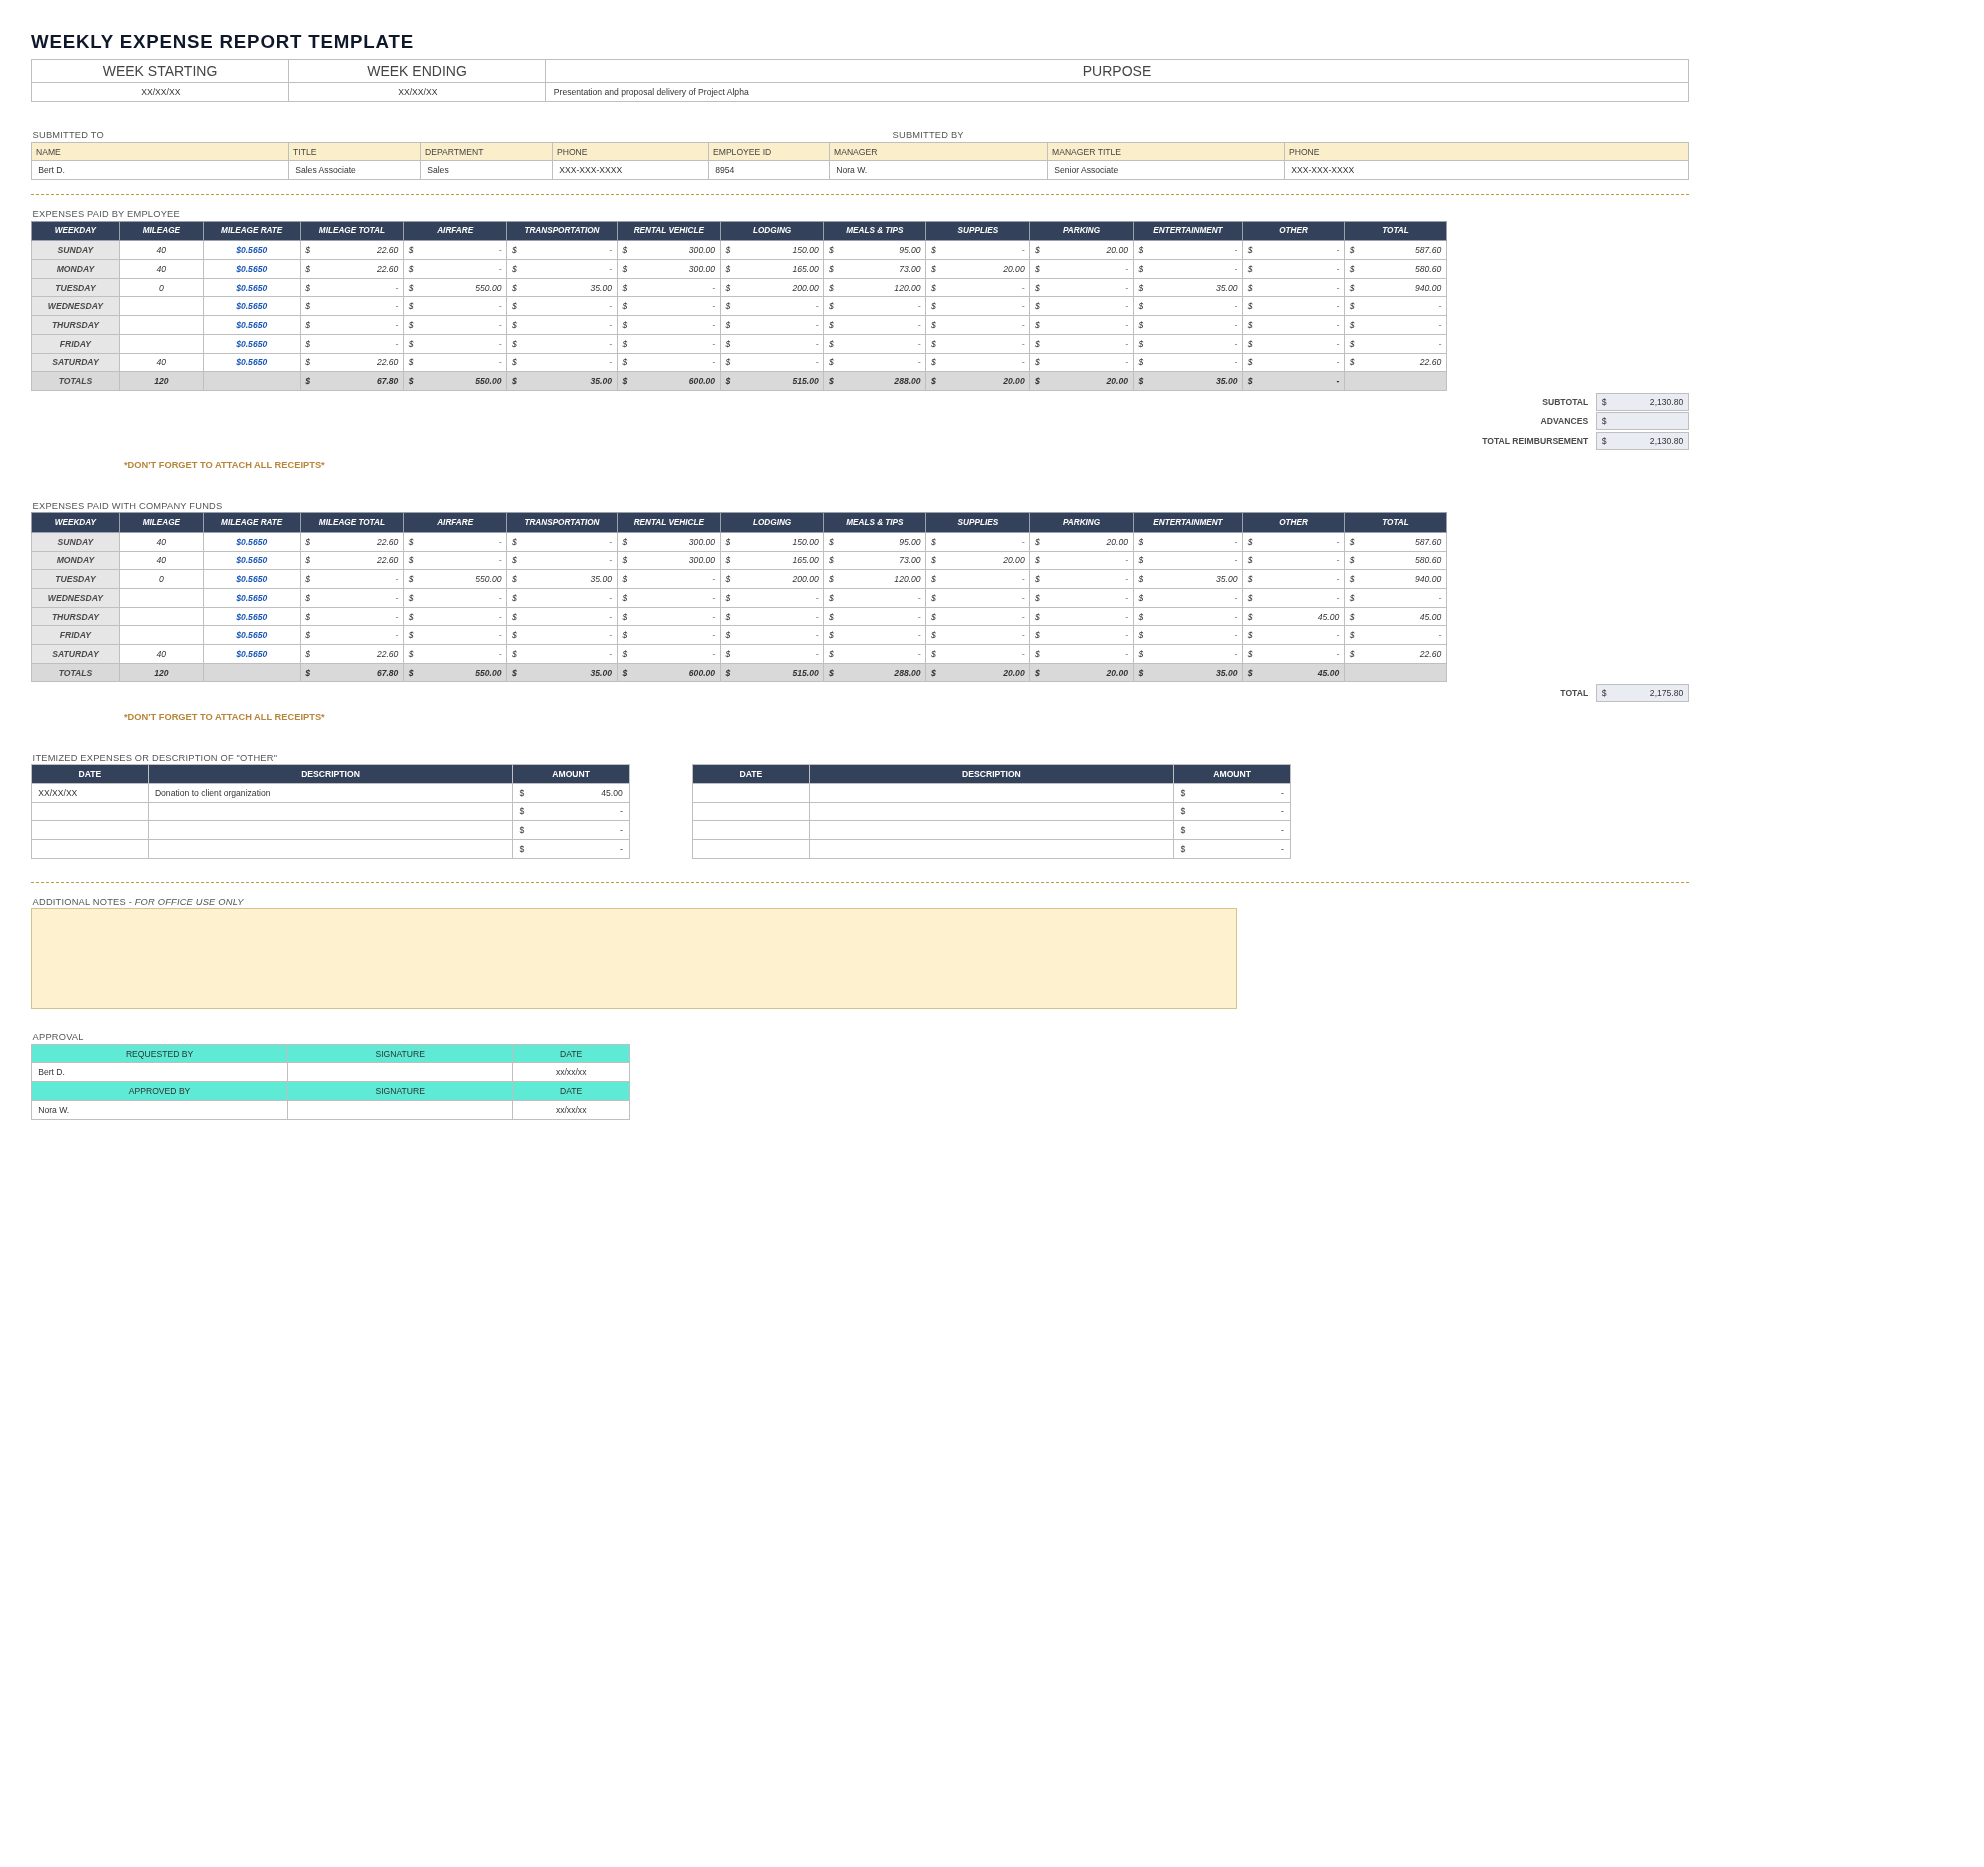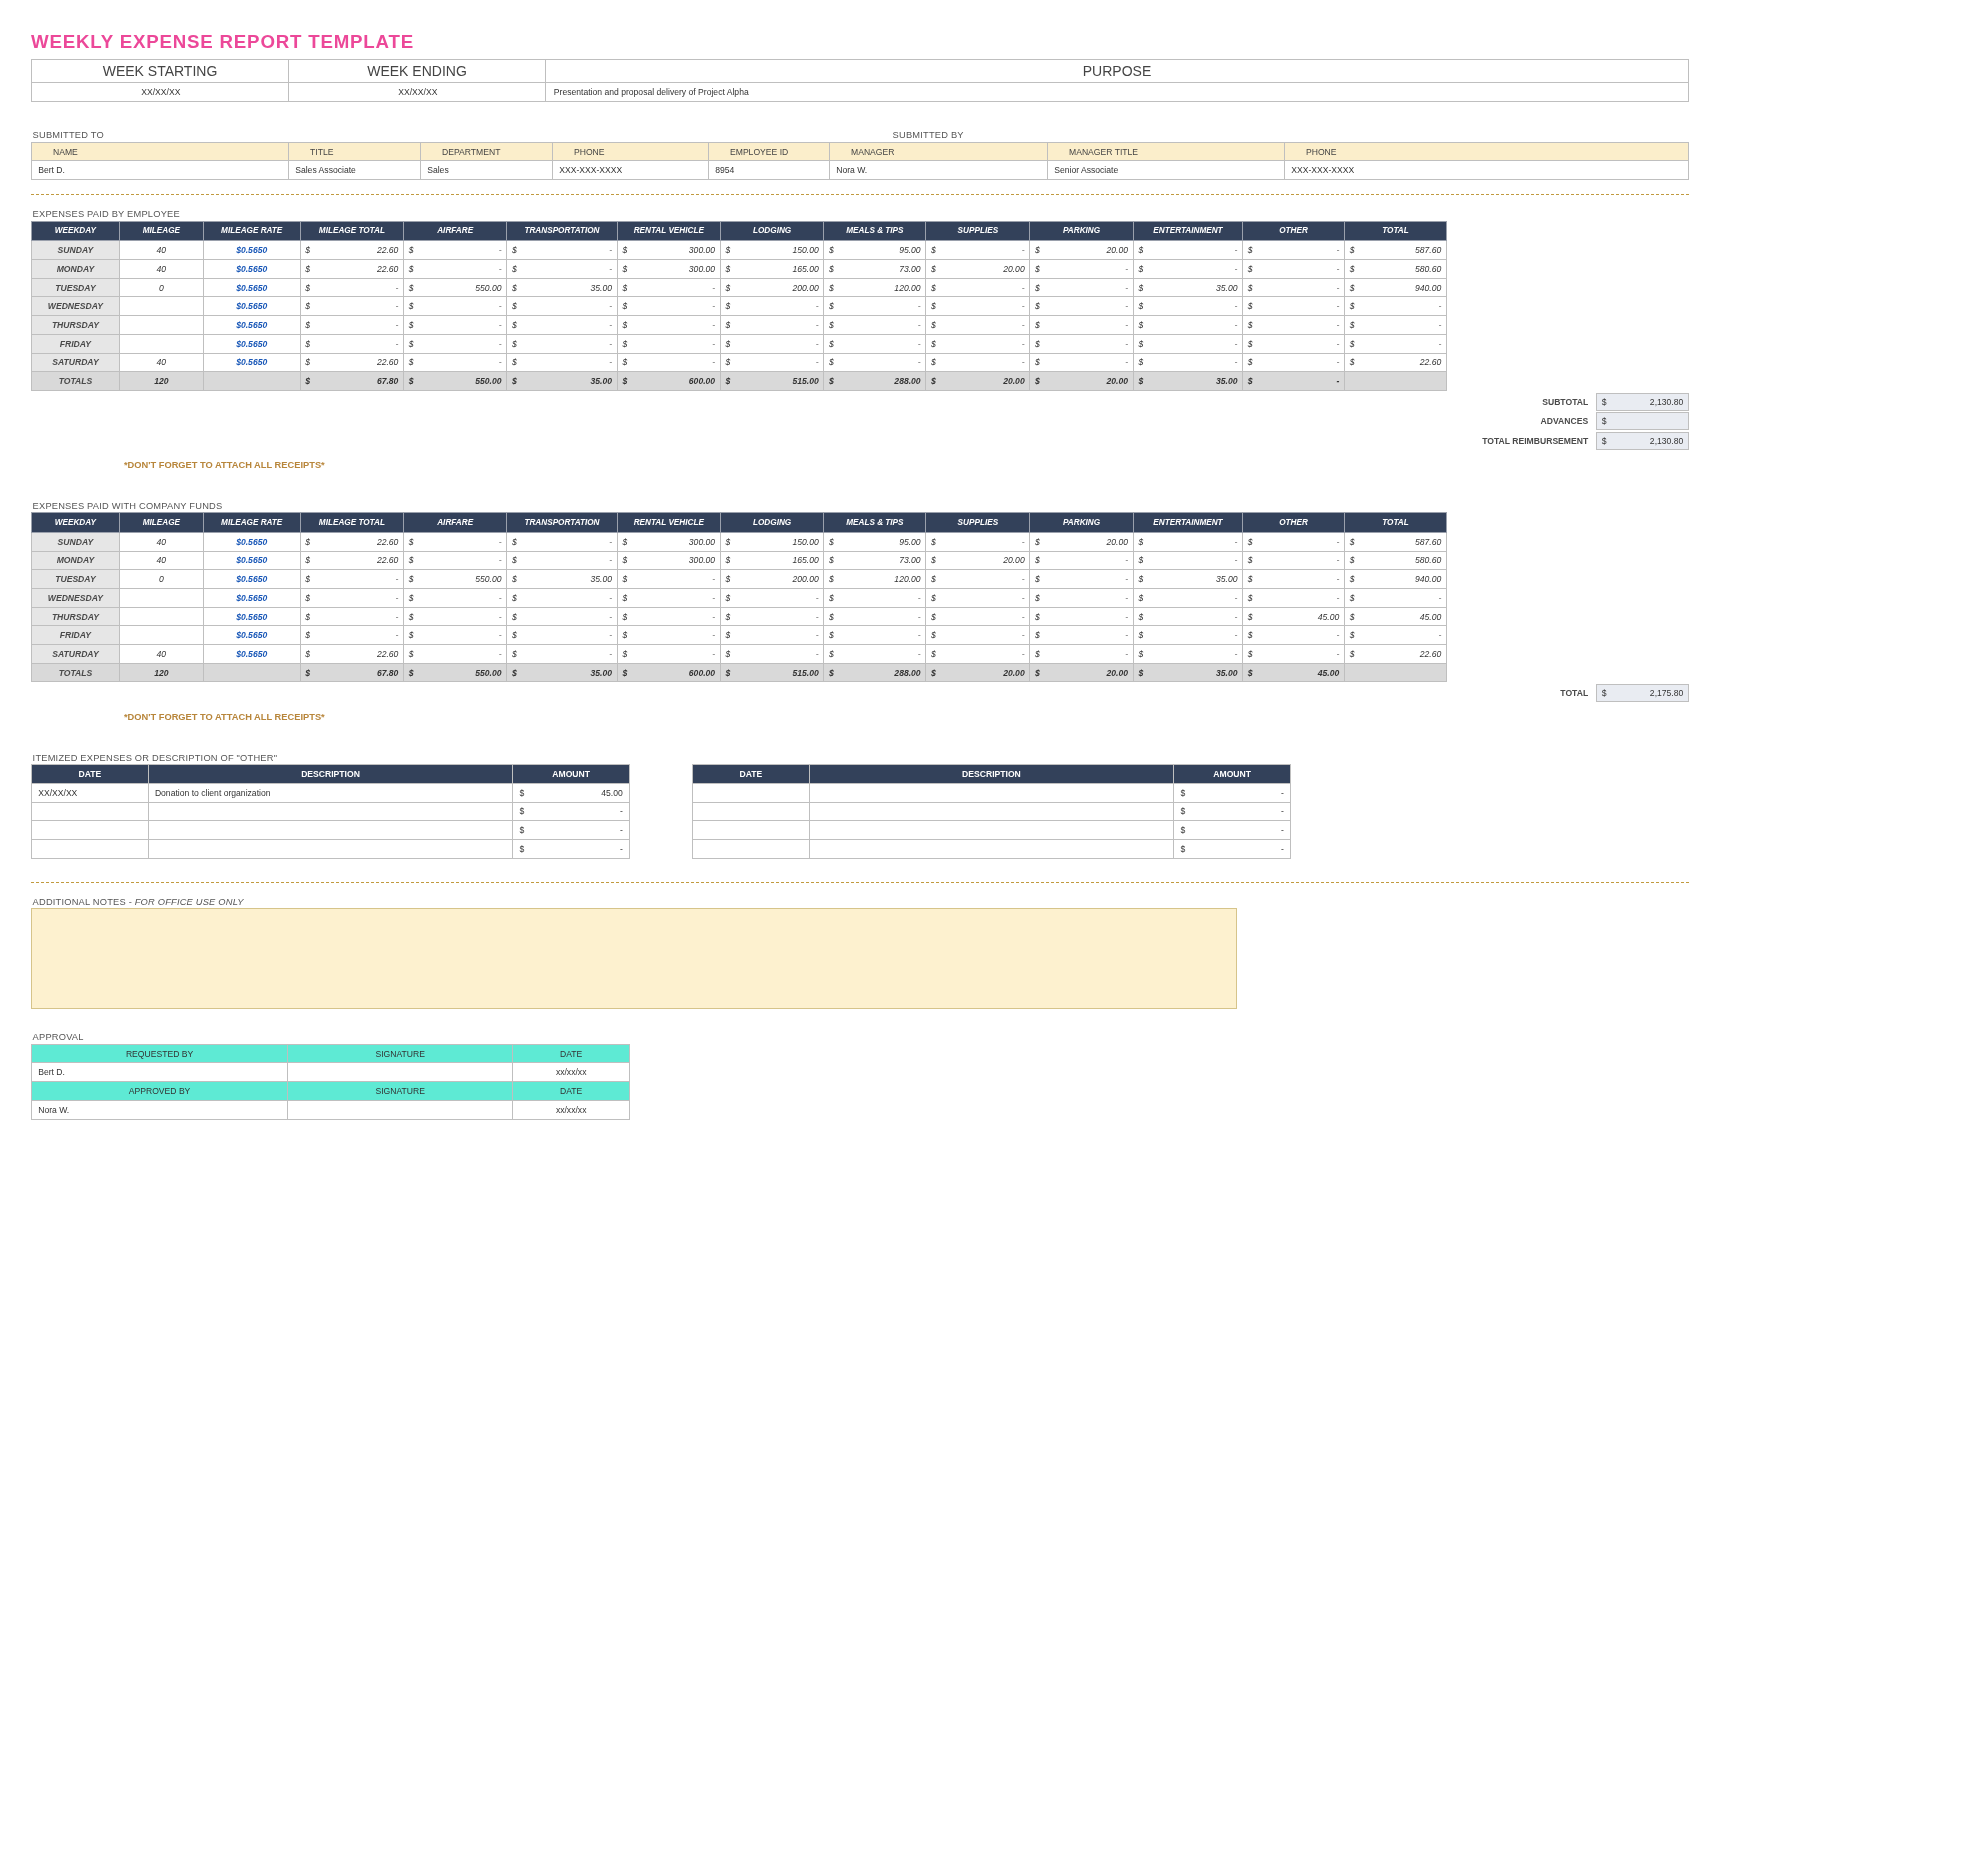--- a/index.html
+++ b/index.html
@@ -9,21 +9,21 @@
     color: #333;
     background: #fff;
     margin: 0;
     padding: 31px;
     width: 1985px;
   }
   h1.page-title {
     font-size: 18.7px;
     font-weight: bold;
     letter-spacing: 0.8px;
-    color: #ec4899;
+    color: #0f172a;
     margin: 0 0 6.2px 0;
   }
   .section-label {
     font-size: 9.3px;
     color: #555;
     margin: 14px 0 1.6px 1.6px;
     letter-spacing: 0.2px;
   }
   .section-label .italic { font-style: italic; }
   table {
@@ -45,21 +45,21 @@
     text-align: center;
   }
   .hdr-table td { text-align: left; padding-left: 7.8px; }
   .hdr-table .center { text-align: center; }
   .cream-header th {
     background: #fbeecb;
     font-weight: normal;
     font-size: 8.6px;
     color: #444;
     text-align: left;
-    padding-left: 21px;
+    padding-left: 4px;
   }
 
   
   .dashed-divider {
     border-top: 1.6px dashed #c19a3f;
     margin: 14px 0;
     width: 1658px;
   }
 
   

